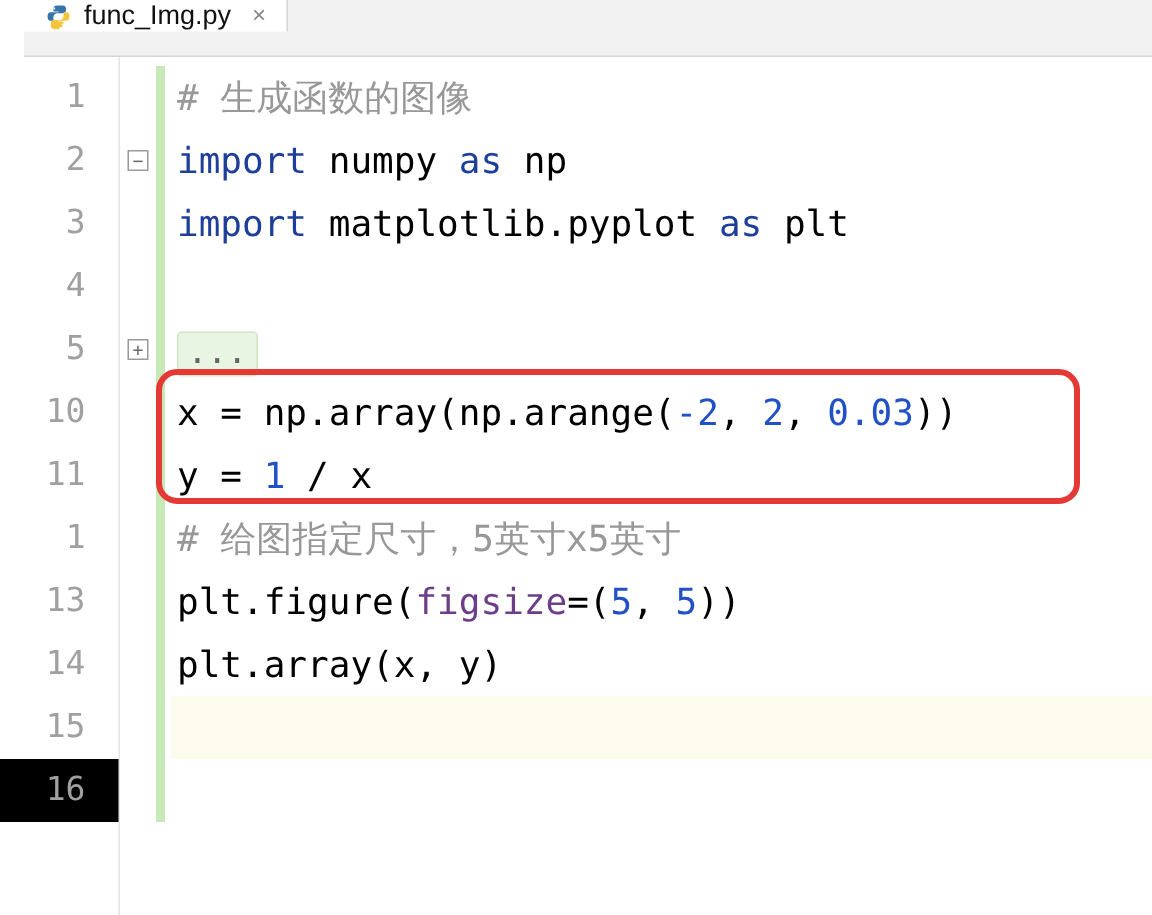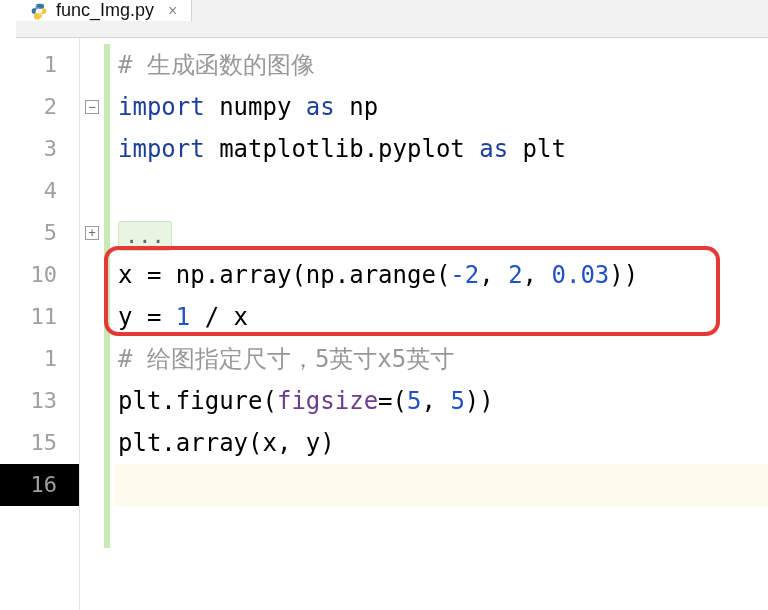--- a/index.html
+++ b/index.html
@@ -150,20 +150,21 @@
   <div class="gutter">
     <div class="ln">1</div>
     <div class="ln">2</div>
     <div class="ln">3</div>
     <div class="ln">4</div>
     <div class="ln">5</div>
     <div class="ln">10</div>
     <div class="ln">11</div>
     <div class="ln">1</div>
     <div class="ln">13</div>
+    <div class="ln">14</div>
     <div class="ln">15</div>
     <div class="ln last">16</div>
   </div>
 
   <div class="fold-strip">
     <div class="fold-cell"></div>
     <div class="fold-cell">
         <div class="fold-minus">−</div>
       </div>
     <div class="fold-cell"></div>

